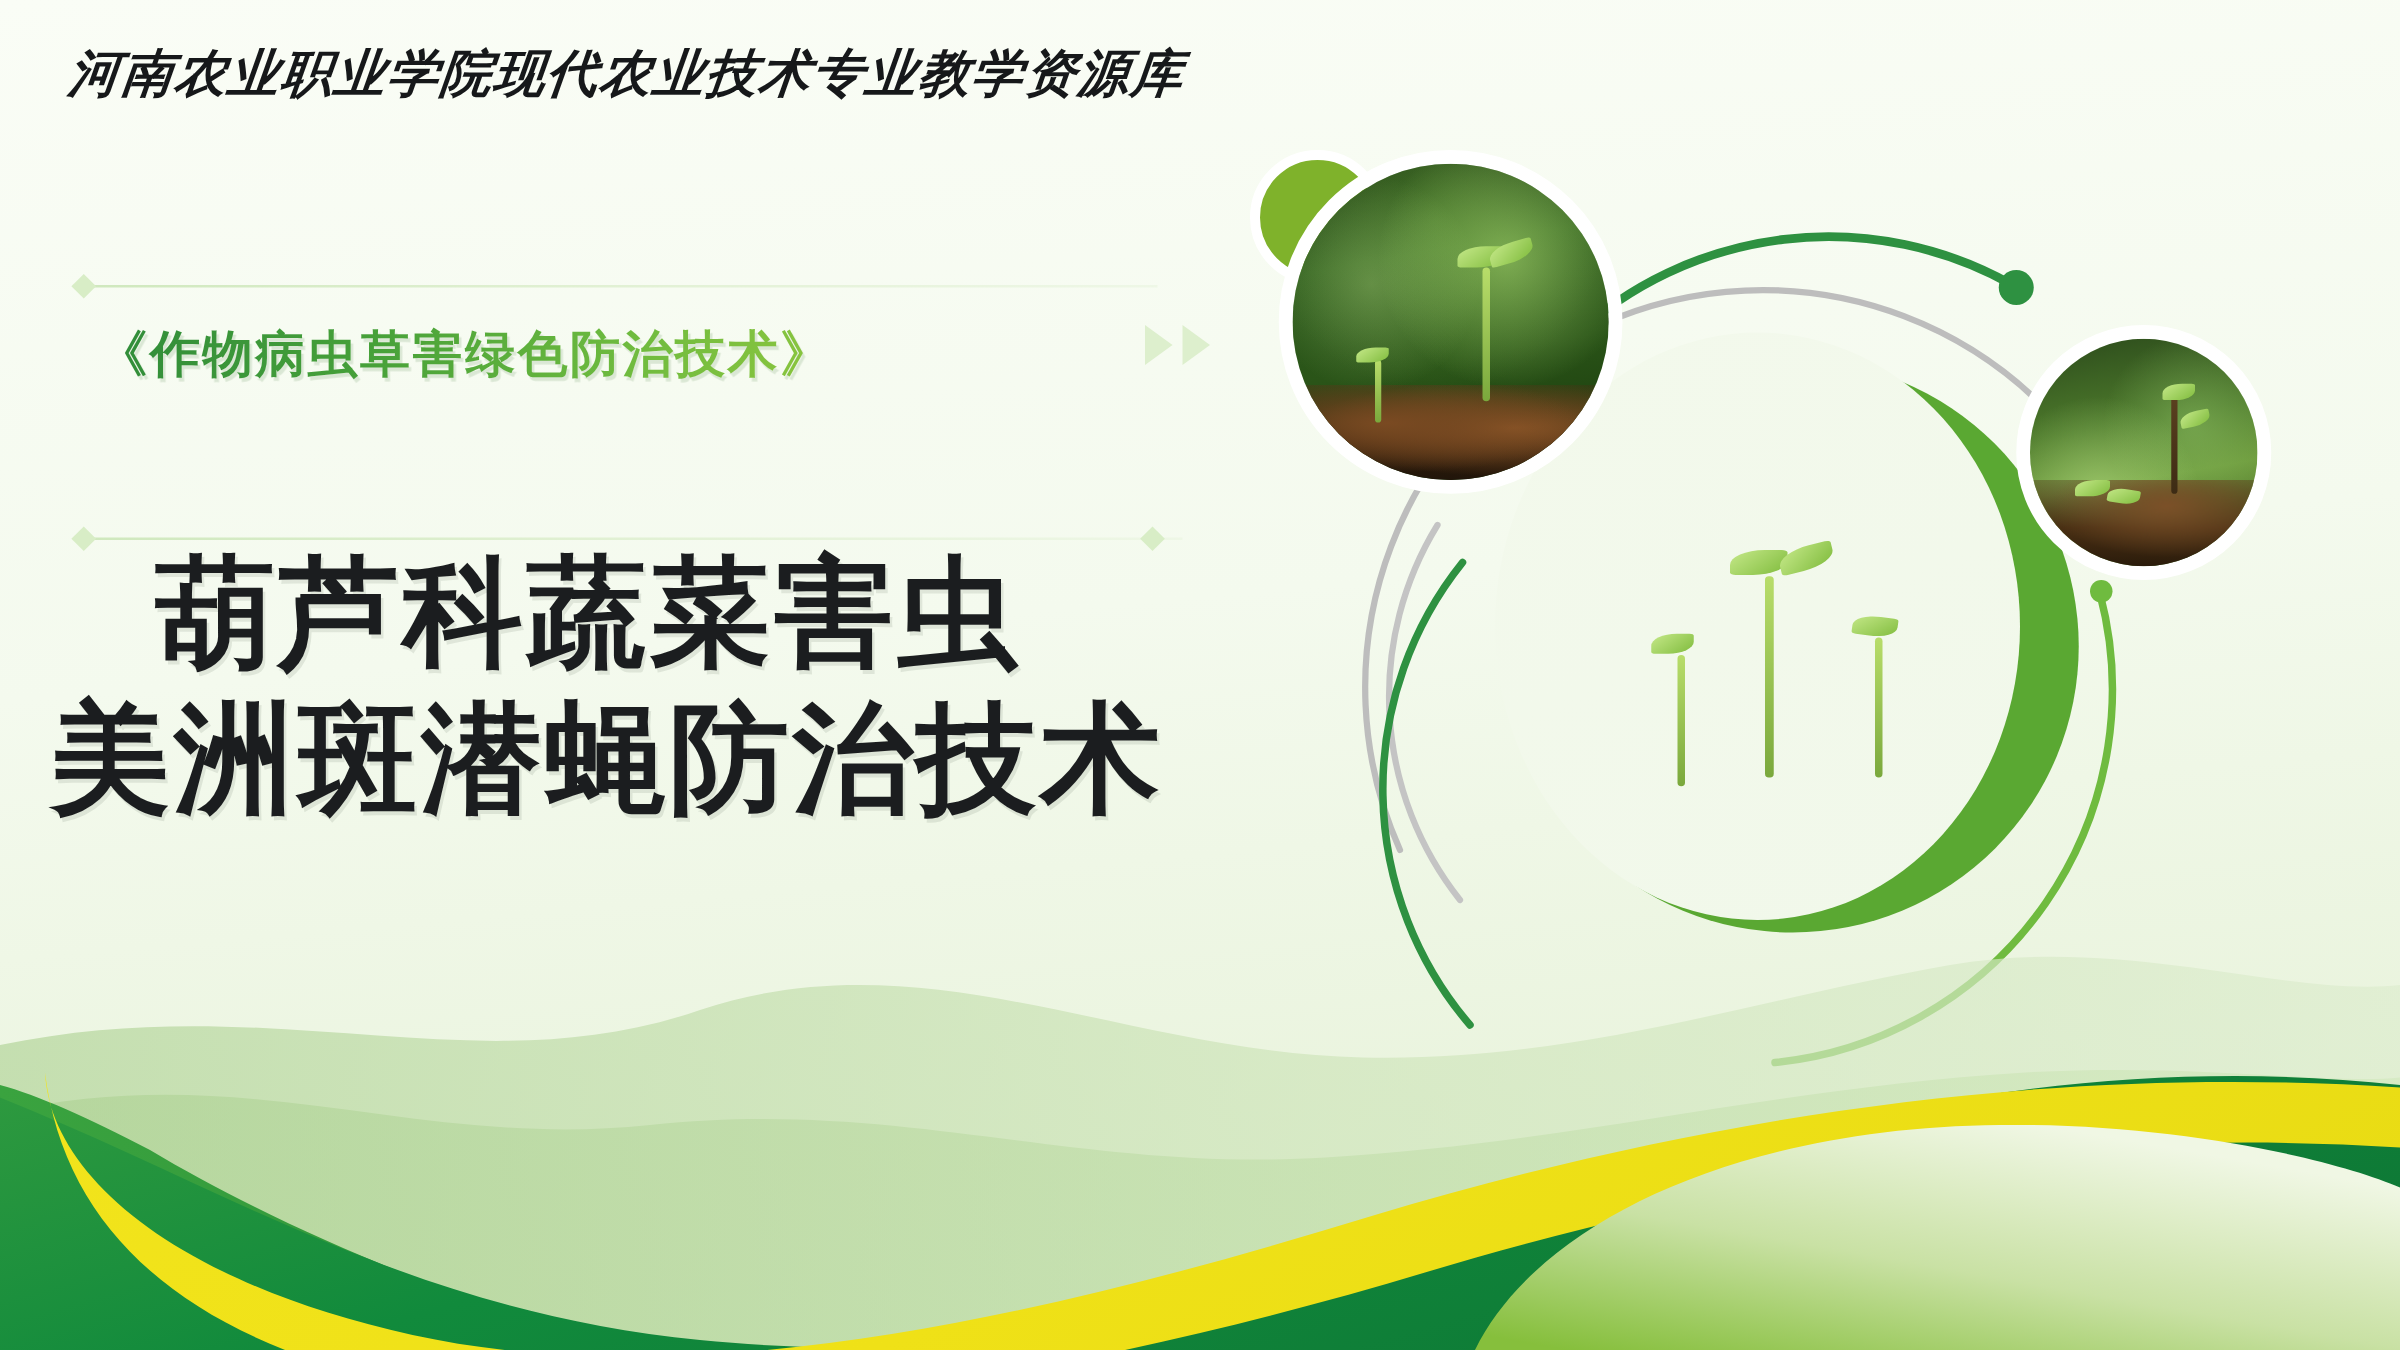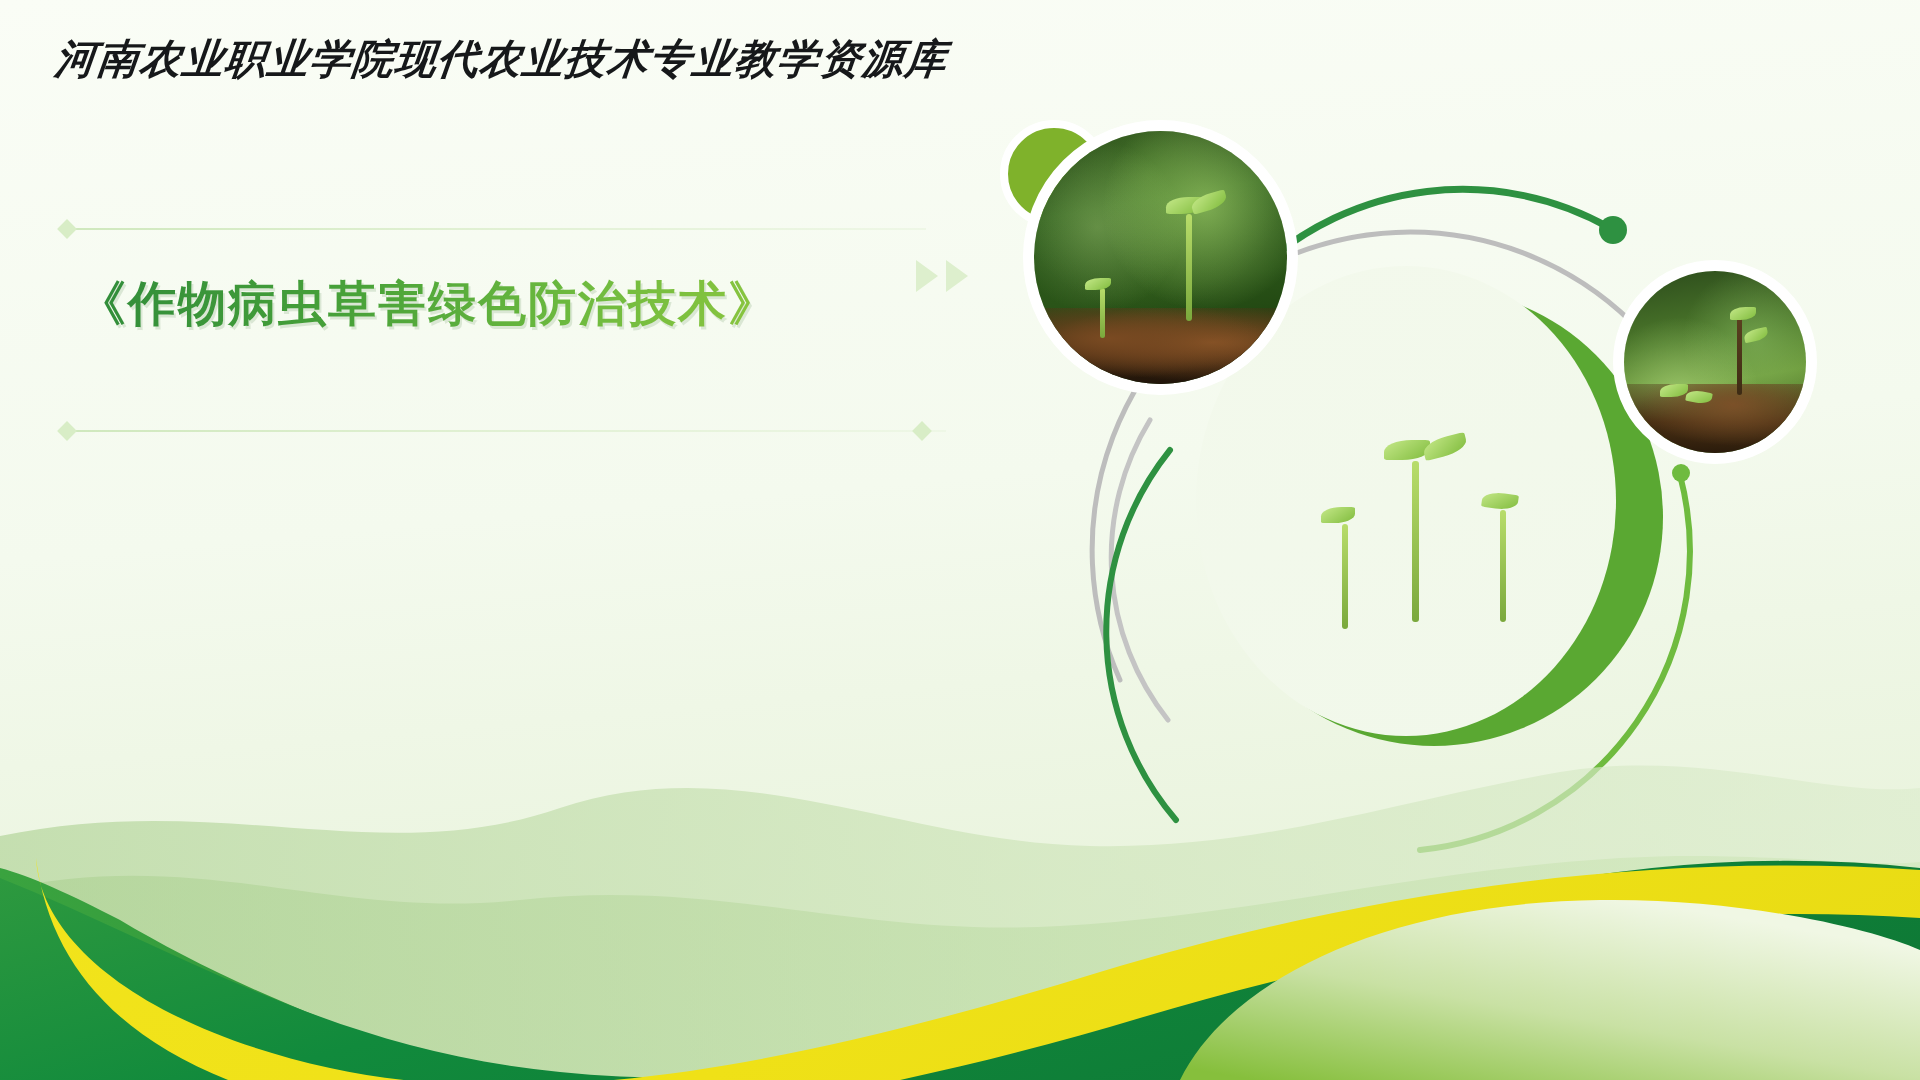--- a/index.html
+++ b/index.html
@@ -67,23 +67,23 @@
     z-index:30;
     width:0;height:0;
     border-top:16px solid transparent;
     border-bottom:16px solid transparent;
     border-left:22px solid #ddefcd;
   }
 
   
   .green-title{
     position:absolute;
-    left:78px; top:272px;
+    left:78px; top:256px;
     z-index:40;
-    font-size:48px;
+    font-size:40px;
     font-weight:700;
     letter-spacing:2px;
     white-space:nowrap;
     background:linear-gradient(100deg,#2f8b3a 0%,#47a139 38%,#6fbb3f 72%,#8cc63f 100%);
     -webkit-background-clip:text;
     background-clip:text;
     color:transparent;
     -webkit-text-fill-color:transparent;
     filter:drop-shadow(2px 3px 0 rgba(120,160,110,.22));
   }
@@ -257,20 +257,24 @@
 
   <div class="deco-rule r2"></div>
   <div class="deco-dot dot-b"></div>
   <div class="deco-dot dot-c"></div>
 
   <div class="chev" style="left:916px; top:260px;"></div>
   <div class="chev" style="left:946px; top:260px;"></div>
 
   <div class="green-title">《作物病虫草害绿色防治技术》</div>
 
+  <div class="main-title">
+    <span class="l1">葫芦科蔬菜害虫</span>
+    <span class="l2">美洲斑潜蝇防治技术</span>
+  </div>
 
   <div class="graphic">
 
     <svg viewBox="0 0 800 760">
 
       <path d="M 120 560 A 310 310 0 1 1 700 300" fill="none" stroke="#bdbdbd" stroke-width="5" stroke-linecap="round"></path>
 
       <path d="M 168 600 A 262 262 0 0 1 150 300" fill="none" stroke="#c4c4c4" stroke-width="5" stroke-linecap="round"></path>
 
       <path d="M 176 700 A 290 290 0 0 1 170 330" fill="none" stroke="#2e9141" stroke-width="6" stroke-linecap="round"></path>

